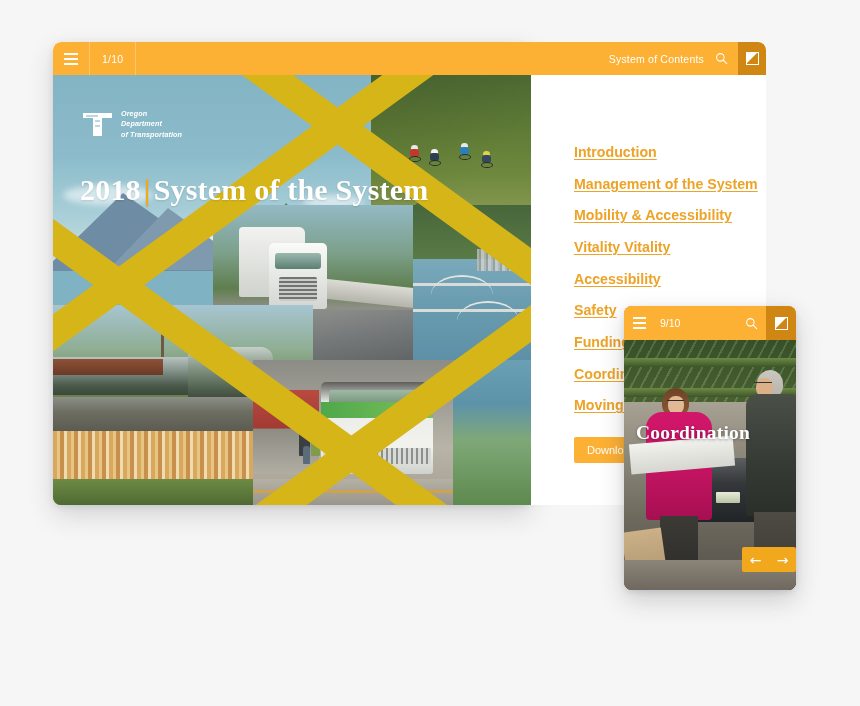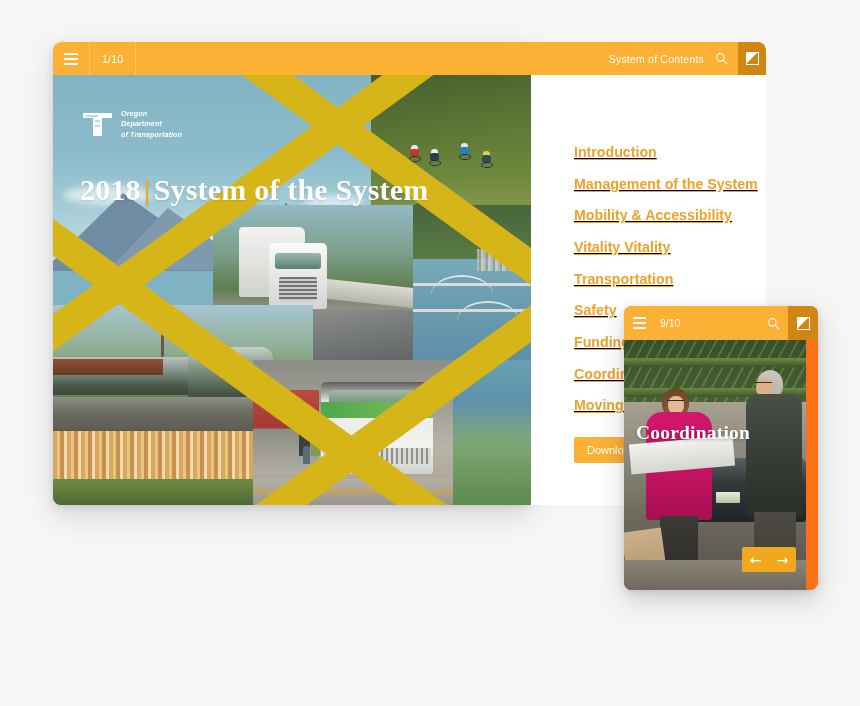--- a/index.html
+++ b/index.html
@@ -286,21 +286,20 @@
     white-space: nowrap;
   }
   .hero-title .bar { color:#f2a81d; padding: 0 3px; }
 
   
   .toc {
     position:relative;
     width: 235px; height:430px;
     background:#fff;
     padding: 68px 0 0 43px;
-    text-decoration: underline;
   }
   .toc-link {
     display:block;
     color:#eda327;
     font-size:14.2px;
     font-weight:bold;
     text-decoration: underline;
     text-underline-offset: 2px;
     line-height: 1.28;
     margin-bottom: 13.5px;
@@ -316,21 +315,21 @@
     border-radius: 2px;
     border:none;
     cursor:pointer;
     white-space:nowrap;
   }
 
   
   .mobile-panel {
     position:absolute;
     left: 624px; top: 306px;
-    width: 194px; height: 284px;
+    width: 172px; height: 284px;
     border-radius: 8px;
     background:#f97316;
     box-shadow: 0 10px 26px rgba(40,40,50,.20), 0 2px 6px rgba(40,40,50,.12);
     overflow:hidden;
   }
   .m-topbar {
     position:relative; height:34px; background:#fcb034;
     display:flex; align-items:center;
   }
   .m-ham {
@@ -583,21 +582,21 @@
           <div class="hero-title">
             <span>2018</span><span class="bar">|</span><span>System of the System</span>
           </div>
         </div>
 
         <div class="toc">
           <a class="toc-link">Introduction</a>
           <a class="toc-link">Management of the System</a>
           <a class="toc-link">Mobility &amp; Accessibility</a>
           <a class="toc-link">Vitality Vitality</a>
-          <a class="toc-link">Transportation</a>
+          <a class="toc-link">Accessibility</a>
           <a class="toc-link">Safety</a>
           <a class="toc-link">Funding</a>
           <a class="toc-link">Coordination</a>
           <a class="toc-link">Moving Forward</a>
           <button class="toc-dl">Download PDF</button>
         </div>
 
       </div>
     </div>
   </div>

